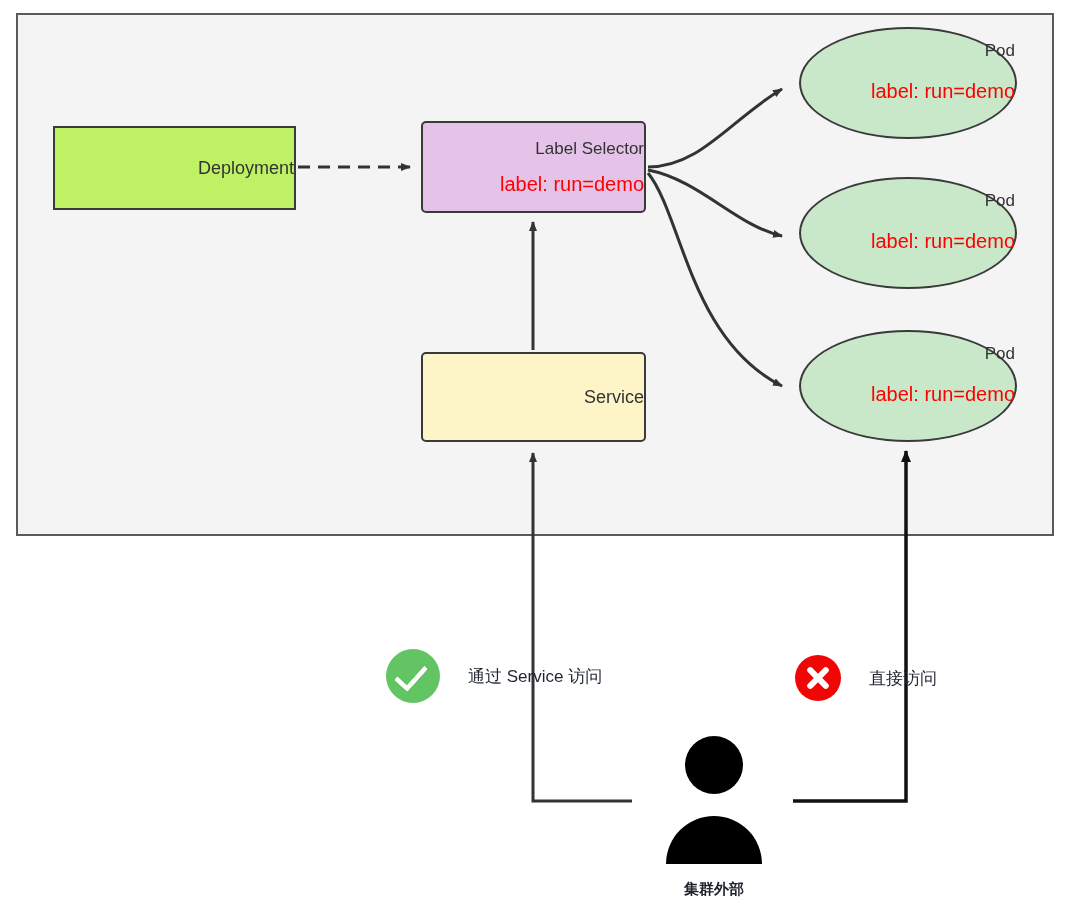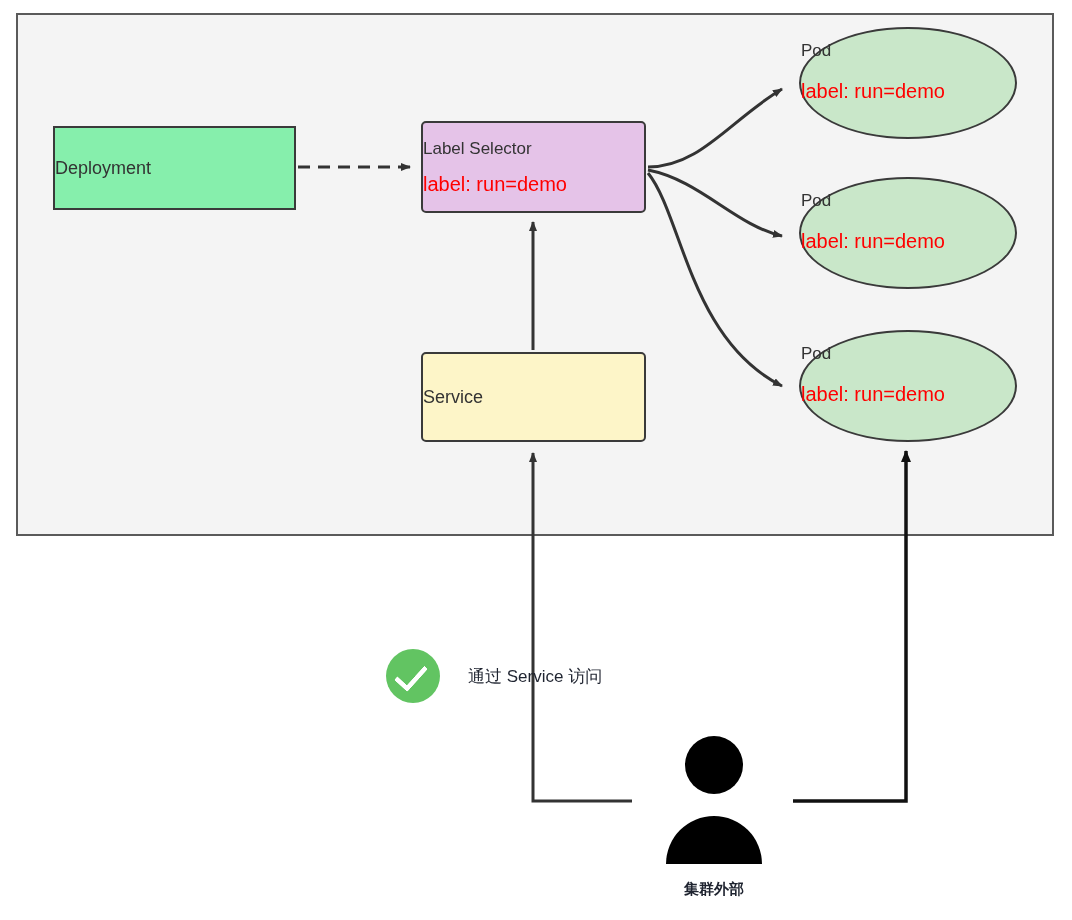--- a/index.html
+++ b/index.html
@@ -19,21 +19,21 @@
     position: absolute;
     left: 0; top: 0;
     width: 1072px;
     height: 920px;
   }
   .node {
     position: absolute;
     box-sizing: border-box;
     display: flex;
     flex-direction: column;
-    align-items: flex-start;
+    align-items: flex-end;
     justify-content: center;
     text-align: center;
     border: 2px solid #3a3a3a;
   }
   .node .title {
     color: #333333;
     font-size: 17px;
     line-height: 20px;
   }
   .node .sub {
@@ -46,21 +46,21 @@
     left: 16px; top: 13px;
     width: 1038px;
     height: 523px;
     background: #f4f4f4;
     border: 2px solid #5a5a5a;
     box-sizing: border-box;
   }
   #node-deployment {
     left: 53px; top: 126px;
     width: 243px; height: 84px;
-    background: #86efac;
+    background: #bef264;
   }
   #node-deployment .title { font-size: 18px; }
   #node-label-selector {
     left: 421px; top: 121px;
     width: 225px; height: 92px;
     background: #e5c3e8;
     border-radius: 5px;
     justify-content: space-around;
     padding: 8px 0 10px 0;
   }
@@ -218,20 +218,27 @@
     <span class="sub">label: run=demo</span>
   </div>
 
   <div class="legend" id="legend-allow">
     <div class="badge" id="allow-badge">
       <div class="chk"></div>
     </div>
     <span class="legend-text">通过 Service 访问</span>
   </div>
 
+  <div class="legend" id="legend-deny">
+    <div class="badge" id="deny-badge">
+      <div class="bar b1"></div>
+      <div class="bar b2"></div>
+    </div>
+    <span class="legend-text">直接访问</span>
+  </div>
 
   <div id="person">
     <div class="head"></div>
     <div class="body"></div>
   </div>
   <div id="person-label">集群外部</div>
 
 </div>
 
 </body></html>

